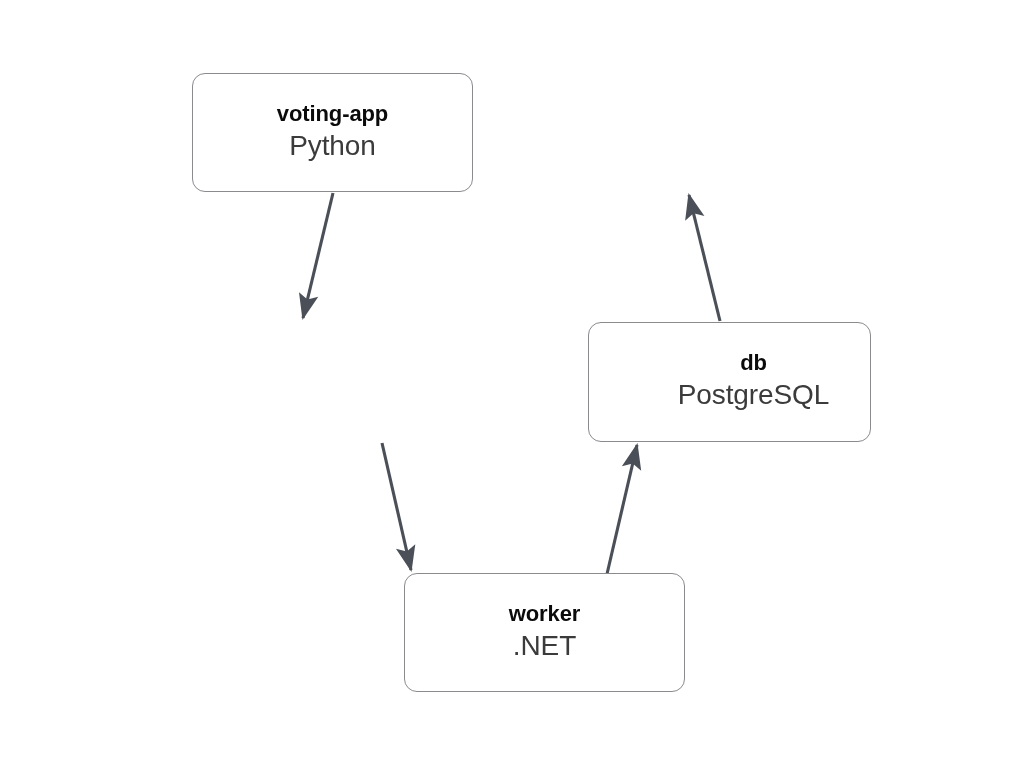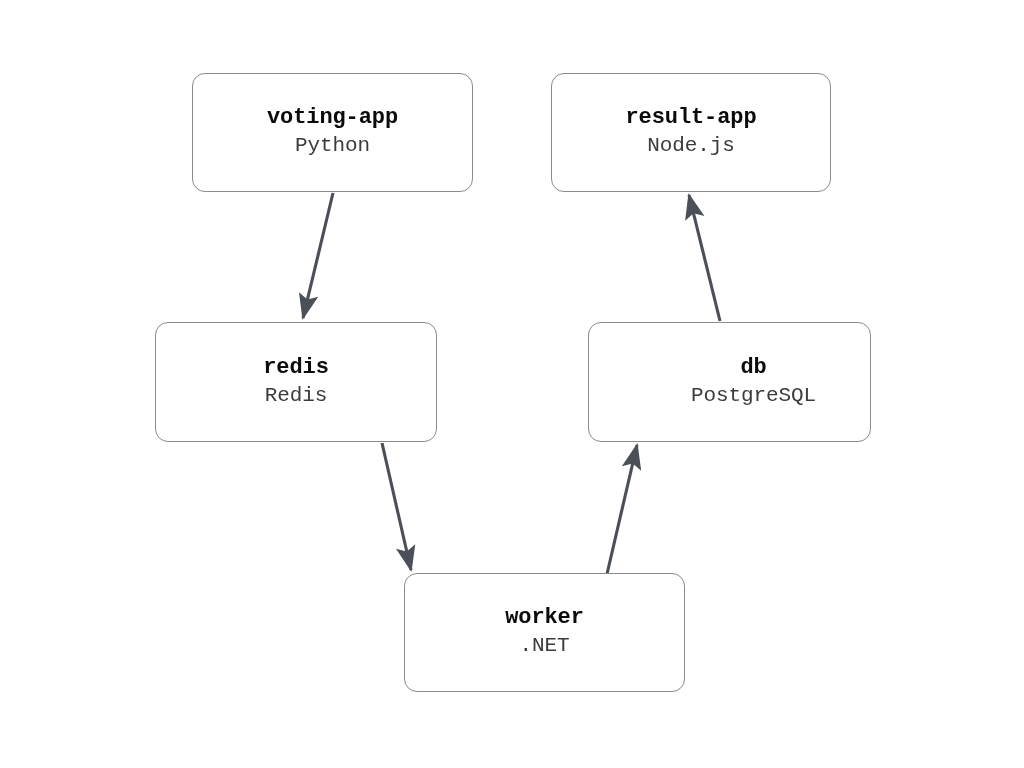--- a/index.html
+++ b/index.html
@@ -31,32 +31,31 @@
     position: absolute;
     box-sizing: border-box;
     background: #ffffff;
     border: 1.8px solid #8a8a8f;
     border-radius: 13px;
     display: flex;
     flex-direction: column;
     align-items: center;
     justify-content: center;
     z-index: 2;
-    font-family: Liberation Mono, monospace;
   }
   .node-title {
     font-size: 22px;
     font-weight: bold;
     color: #0b0b0b;
     line-height: 1.22;
     letter-spacing: -0.1px;
     white-space: nowrap;
   }
   .node-subtitle {
-    font-size: 21px;
+    font-size: 28px;
     font-weight: normal;
     color: #3b3b3b;
     line-height: 1.30;
     letter-spacing: -0.1px;
     white-space: nowrap;
   }
   
   #node-voting-app { left: 192px; top: 73px;  width: 281px; height: 119px; }
   #node-result-app { left: 551px; top: 73px;  width: 280px; height: 119px; }
   #node-redis      { left: 155px; top: 322px; width: 282px; height: 120px; }
@@ -80,29 +79,21 @@
         <line x1="607" y1="574" x2="637" y2="445" stroke="#4a4f58" stroke-width="3.1" stroke-linecap="butt" marker-end="url(#arrowhead)"></line>
         <line x1="720" y1="321" x2="689" y2="195" stroke="#4a4f58" stroke-width="3.1" stroke-linecap="butt" marker-end="url(#arrowhead)"></line>
       </g>
   </svg>
 
   <div class="node" id="node-voting-app">
     <div class="node-title">voting-app</div>
     <div class="node-subtitle">Python</div>
   </div>
 
-  <div class="node" id="node-result-app">
-    <div class="node-title">result-app</div>
-    <div class="node-subtitle">Node.js</div>
-  </div>
 
-  <div class="node" id="node-redis">
-    <div class="node-title">redis</div>
-    <div class="node-subtitle">Redis</div>
-  </div>
 
   <div class="node" id="node-db">
     <div class="node-title">db</div>
     <div class="node-subtitle">PostgreSQL</div>
   </div>
 
   <div class="node" id="node-worker">
     <div class="node-title">worker</div>
     <div class="node-subtitle">.NET</div>
   </div>

